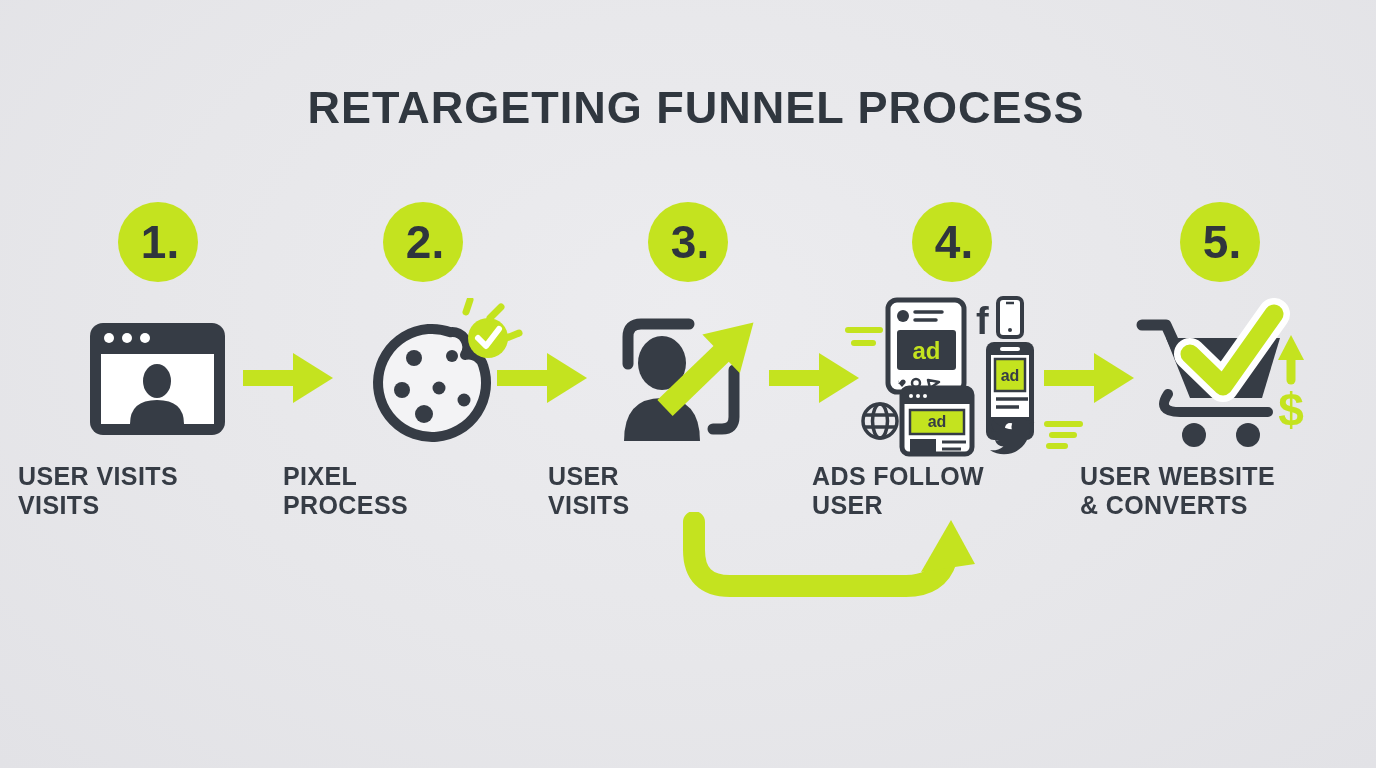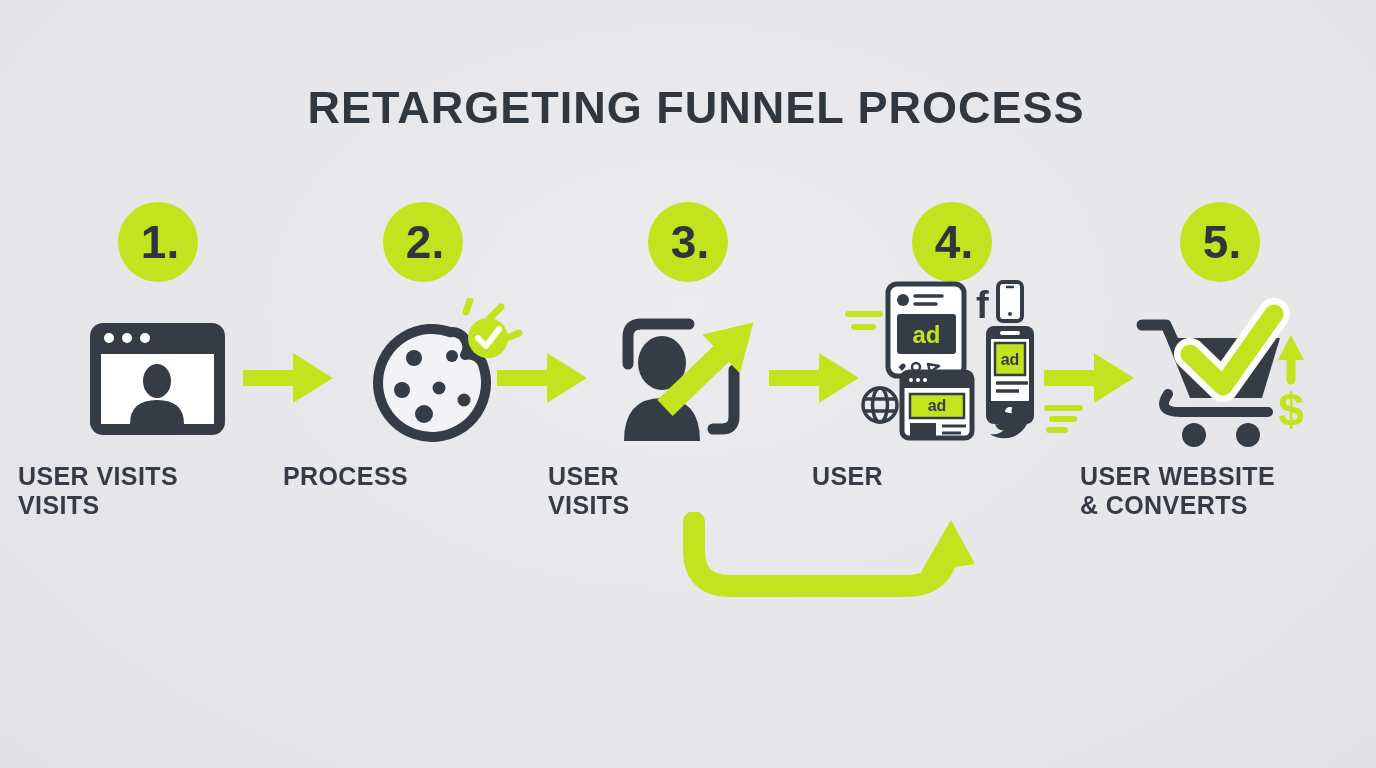--- a/index.html
+++ b/index.html
@@ -96,21 +96,21 @@
       <path d="M129 70 V117 Q129 129 117 129 H108" fill="none" stroke="#363c45" stroke-width="11" stroke-linecap="round"></path>
       <ellipse cx="57" cy="63" rx="24" ry="27" fill="#363c45"></ellipse>
       <path d="M19 141 Q19 98 57 98 Q95 98 95 141 Z" fill="#363c45"></path>
       <g transform="translate(60,108) rotate(-44)">
         <rect x="0" y="-11" width="82" height="22" fill="#c4e31f"></rect>
         <polygon points="78,-27 123,0 78,27" fill="#c4e31f"></polygon>
       </g>
     </svg>
   </div>
 
-  <div class="icon-box" style="left:840px;top:274px">
+  <div class="icon-box" style="left:840px;top:290px">
     <svg width="250" height="172" viewBox="0 0 250 172">
 
       <path d="M8 40 H40" stroke="#c4e31f" stroke-width="6" stroke-linecap="round"></path>
       <path d="M14 53 H33" stroke="#c4e31f" stroke-width="6" stroke-linecap="round"></path>
 
       <g>
         <rect x="48" y="10" width="76" height="92" rx="9" fill="#ffffff" stroke="#363c45" stroke-width="5"></rect>
         <circle cx="63" cy="26" r="6" fill="#363c45"></circle>
         <path d="M75 22 H102" stroke="#363c45" stroke-width="3.5" stroke-linecap="round"></path>
         <path d="M75 30 H96" stroke="#363c45" stroke-width="3.5" stroke-linecap="round"></path>
@@ -214,27 +214,29 @@
       <path d="M34 10 V38 Q34 74 70 74 H246 Q278 74 286 48" fill="none" stroke="#c4e31f" stroke-width="22" stroke-linecap="round" stroke-linejoin="round"></path>
       <polygon points="291,8 261,60 315,52" fill="#c4e31f"></polygon>
     </svg>
   </div>
 
   <div class="step-label" style="left:18px">
     <span>USER VISITS</span>
       <span>VISITS</span>
   </div>
   <div class="step-label" style="left:283px">
+    <span>PIXEL</span>
       <span>PROCESS</span>
   </div>
   <div class="step-label" style="left:548px">
     <span>USER</span>
       <span>VISITS</span>
   </div>
   <div class="step-label" style="left:812px">
+    <span>ADS FOLLOW</span>
       <span>USER</span>
   </div>
   <div class="step-label" style="left:1080px">
     <span>USER WEBSITE</span>
       <span>&amp; CONVERTS</span>
   </div>
 
 </div>
 
 </body></html>

